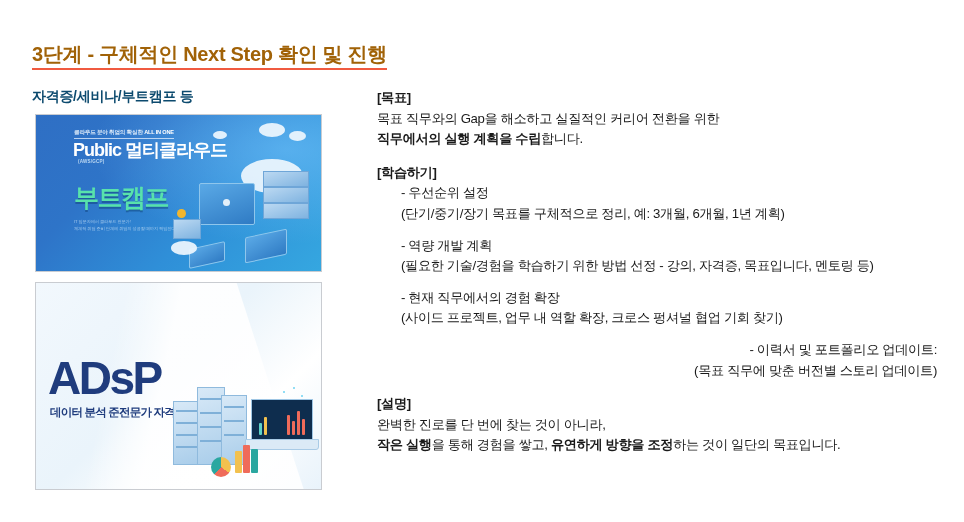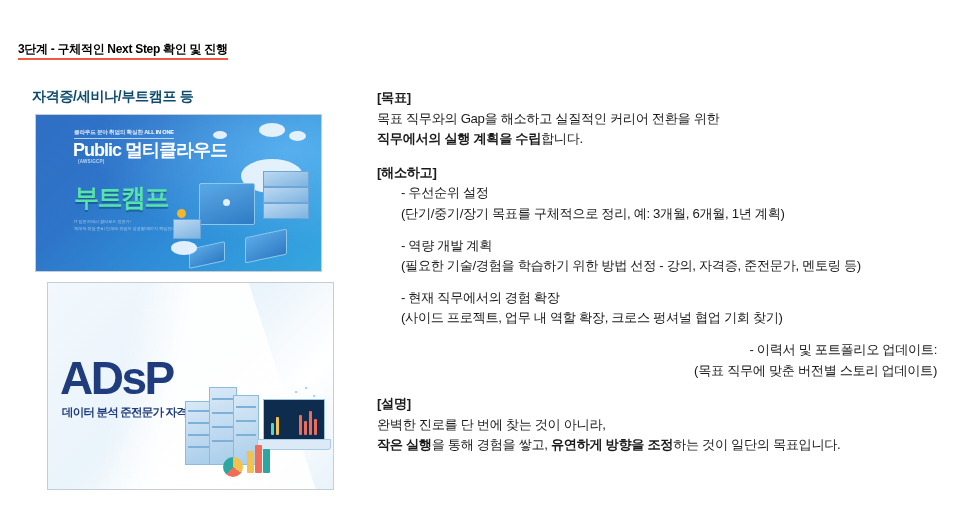--- a/index.html
+++ b/index.html
@@ -5,23 +5,23 @@
   html,body{margin:0;padding:0;}
   body{
     width:964px;height:522px;background:#ffffff;
     font-family:"Liberation Sans","DejaVu Sans",sans-serif;
     color:#1a1a1a;overflow:hidden;position:relative;
   }
   .page{position:relative;width:964px;height:522px;}
 
   
   .step-heading{
-    position:absolute;left:18px;top:42px;
-    font-size:12px;font-weight:bold;letter-spacing:-0.3px;
-    color:#000000;
+    position:absolute;left:32px;top:42px;
+    font-size:20px;font-weight:bold;letter-spacing:-0.3px;
+    color:#a16207;
     border-bottom:2px solid #f05a40;
     padding-bottom:2px;line-height:1.2;
     white-space:nowrap;
   }
 
   
   .left-col{position:absolute;left:32px;top:88px;width:300px;}
   .left-title{
     font-size:14px;font-weight:bold;color:#0c4a6e;letter-spacing:-0.3px;
     margin:0 0 12px 0;line-height:1.2;white-space:nowrap;
@@ -58,21 +58,21 @@
   .cloud{position:absolute;background:#eaf4fd;border-radius:50%;opacity:.95;}
   .srv{position:absolute;background:linear-gradient(160deg,#bcd9f2,#7fb3e0);
        border:1px solid #6fa6d8;}
   .scr{position:absolute;background:linear-gradient(160deg,#5aa9e6,#2f7bc4);
        border:1px solid #8fc6ec;border-radius:2px;}
   .gear{position:absolute;background:#f2b62e;border-radius:50%;}
   .dot{position:absolute;background:#ffffff;opacity:.85;border-radius:50%;}
 
   
   .adsp{left:35px;top:282px;width:287px;height:208px;
-    background:linear-gradient(135deg,#f2f8fd 0%,#eaf4fb 45%,#ffffff 72%,#e9f3fb 100%);margin-left:12px;}
+    background:linear-gradient(135deg,#f2f8fd 0%,#eaf4fb 45%,#ffffff 72%,#e9f3fb 100%);}
   .adsp-sheen{position:absolute;left:-20px;top:-40px;width:250px;height:300px;
     background:linear-gradient(120deg,rgba(255,255,255,0) 40%,rgba(255,255,255,.9) 55%);
     transform:rotate(-18deg);}
   .adsp-title{position:absolute;left:12px;top:72px;font-size:46px;font-weight:bold;
     color:#1f3c7d;letter-spacing:-2.5px;line-height:1;white-space:nowrap;}
   .adsp-sub{position:absolute;left:14px;top:122px;font-size:11.5px;font-weight:bold;
     color:#1f3c7d;letter-spacing:-0.8px;white-space:nowrap;}
   .adsp-art{position:absolute;right:4px;bottom:6px;width:150px;height:110px;}
   .rack{position:absolute;background:linear-gradient(160deg,#d8e9f7,#a9cdea);
         border:1px solid #8fbadd;}
@@ -175,29 +175,29 @@
 
   <div class="right-col">
 
     <div class="blk">
       <div class="ln hd">[목표]</div>
       <div class="ln">목표 직무와의 Gap을 해소하고 실질적인 커리어 전환을 위한</div>
       <div class="ln"><b class="em">직무에서의 실행 계획을 수립</b><span>합니다.</span></div>
     </div>
 
     <div class="blk">
-      <div class="ln hd">[해소하고]</div>
+      <div class="ln hd">[학습하기]</div>
 
       <div class="gap-sm">
         <div class="ln">- 우선순위 설정</div>
         <div class="ln">(단기/중기/장기 목표를 구체적으로 정리, 예: 3개월, 6개월, 1년 계획)</div>
       </div>
       <div class="gap-sm">
         <div class="ln">- 역량 개발 계획</div>
-        <div class="ln">(필요한 기술/경험을 학습하기 위한 방법 선정 - 강의, 자격증, 준전문가, 멘토링 등)</div>
+        <div class="ln">(필요한 기술/경험을 학습하기 위한 방법 선정 - 강의, 자격증, 목표입니다, 멘토링 등)</div>
       </div>
       <div class="gap-sm">
         <div class="ln">- 현재 직무에서의 경험 확장</div>
         <div class="ln">(사이드 프로젝트, 업무 내 역할 확장, 크로스 펑셔널 협업 기회 찾기)</div>
       </div>
       <div class="tight">
         <div class="ln">- 이력서 및 포트폴리오 업데이트:</div>
         <div class="ln">(목표 직무에 맞춘 버전별 스토리 업데이트)</div>
       </div>
     </div>

